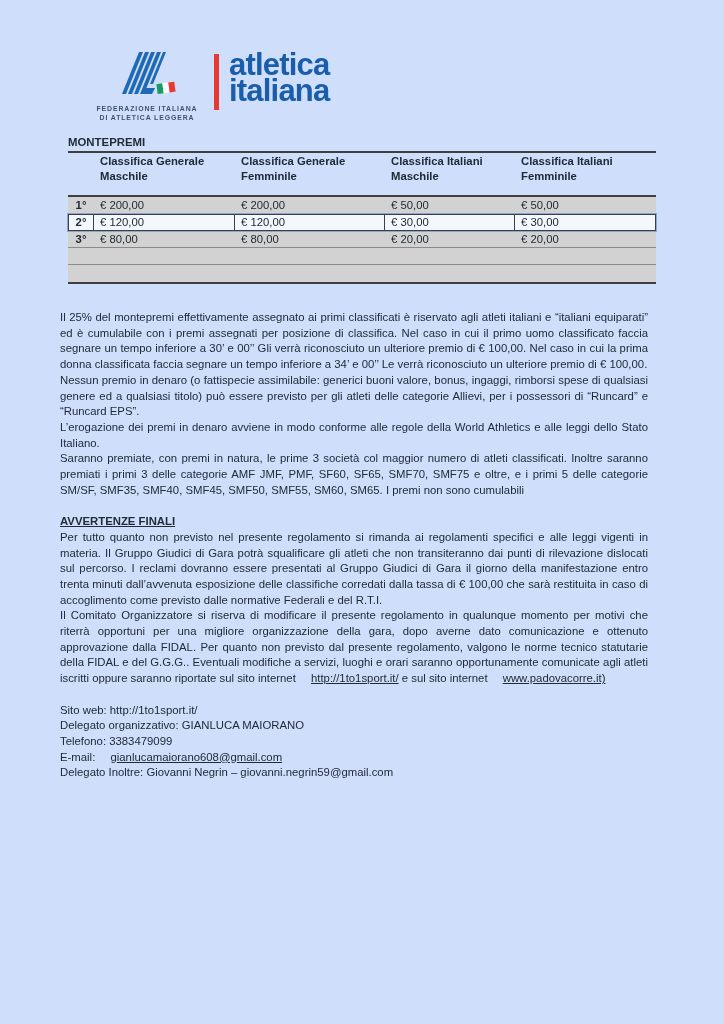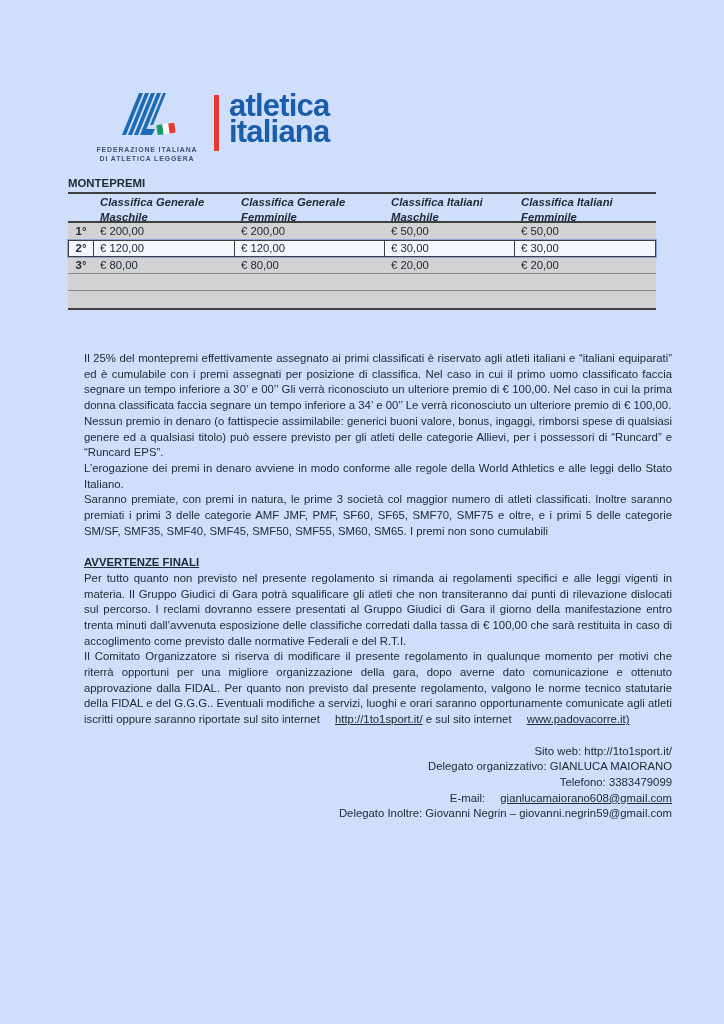--- a/index.html
+++ b/index.html
@@ -4,56 +4,56 @@
 <style>
   * { margin: 0; padding: 0; box-sizing: border-box; }
   html, body { width: 724px; height: 1024px; }
   body {
     background: #cfdffb;
     font-family: "Liberation Sans", sans-serif;
     color: #212b38;
     position: relative;
     overflow: hidden;
   }
-  .page { position: absolute; inset: 0; margin-top: 41px; }
+  .page { position: absolute; inset: 0; }
 
   
   .header { position: absolute; top: 50px; left: 88px; display: flex; align-items: flex-start; }
   .fidal-block { display: flex; flex-direction: column; align-items: center; width: 118px; }
   .fidal-mark { margin-bottom: 4px; }
   .fed-text { text-align: center; font-size: 6.9px; font-weight: bold; letter-spacing: 0.9px; color: #3d5270; line-height: 9px; }
   .red-bar { width: 5px; height: 56px; background: #e8392f; margin: 4px 10px 0 8px; }
   .brand { color: #1a5dab; font-weight: bold; font-size: 31px; line-height: 26px; letter-spacing: -0.8px; margin-top: 2px; }
 
   
   .montepremi { position: absolute; top: 135px; left: 68px; width: 588px; }
   .mp-title { font-size: 11.4px; font-weight: bold; line-height: 15.7px; }
   .mp-intro { font-size: 11.4px; line-height: 15.7px; margin-bottom: 7px; }
 
   .prize-table { width: 100%; border-top: 2px solid #3f3f3f; border-bottom: 2px solid #3f3f3f; font-size: 11.3px; }
   .t-row { display: flex; align-items: center; height: 17px; }
-  .t-head { height: 29px; border-bottom: 2px solid #3f3f3f; align-items: flex-start; font-style: italic; }
+  .t-head { height: 44px; border-bottom: 2px solid #3f3f3f; align-items: flex-start; }
   .t-head .t-cell { font-weight: bold; line-height: 15px; padding-top: 1px; }
   .t-cell { padding-left: 6px; overflow: hidden; white-space: nowrap; }
   .c0 { width: 26px; padding-left: 0; text-align: center; font-weight: bold; flex: none; }
   .c1 { width: 141px; flex: none; }
   .c2 { width: 150px; flex: none; }
   .c3 { width: 130px; flex: none; }
   .c4 { flex: 1; }
   .row-gray { background: #d2d2d2; border-bottom: 1px solid #8a8a8a; }
   .row-gray:last-child { border-bottom: none; }
   .row-highlight { background: #f3f8ff; outline: 1.5px solid #89a6d6; position: relative; z-index: 1; border-bottom: 1px solid #8a8a8a; }
   .row-highlight .t-cell { border-right: 1px solid #3e3e3e; height: 100%; display: flex; align-items: center; }
   .row-highlight .t-cell:first-child { border-left: 1px solid #3e3e3e; justify-content: center; }
   .row-highlight { border-top: 1px solid #3e3e3e; border-bottom: 1px solid #3e3e3e; }
 
   
-  .body-flow { position: absolute; top: 310px; left: 84px; width: 588px; font-size: 11.35px; line-height: 15.7px; }
+  .body-flow { position: absolute; top: 310px; left: 60px; width: 588px; font-size: 11.35px; line-height: 15.7px; }
   .flow-p { text-align: justify; }
-  .flow-line { text-align: right; }
+  .flow-line { text-align: left; }
   .flow-heading { font-weight: bold; }
   .flow-heading.underline { text-decoration: underline; }
   .blank-line { height: 15.7px; }
   .doc-link { text-decoration: underline; cursor: pointer; padding-left: 12px; }
 </style>
 </head>
 <body>
 
 <div class="page">
 

